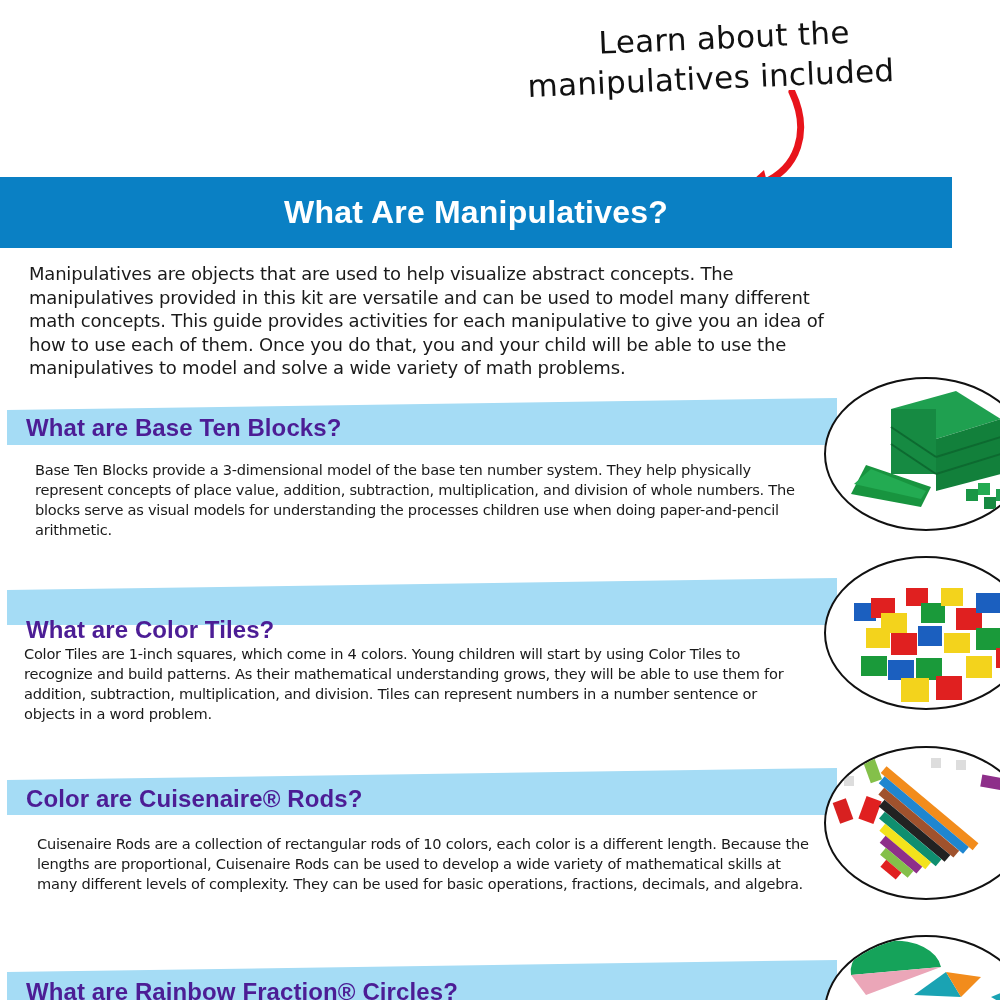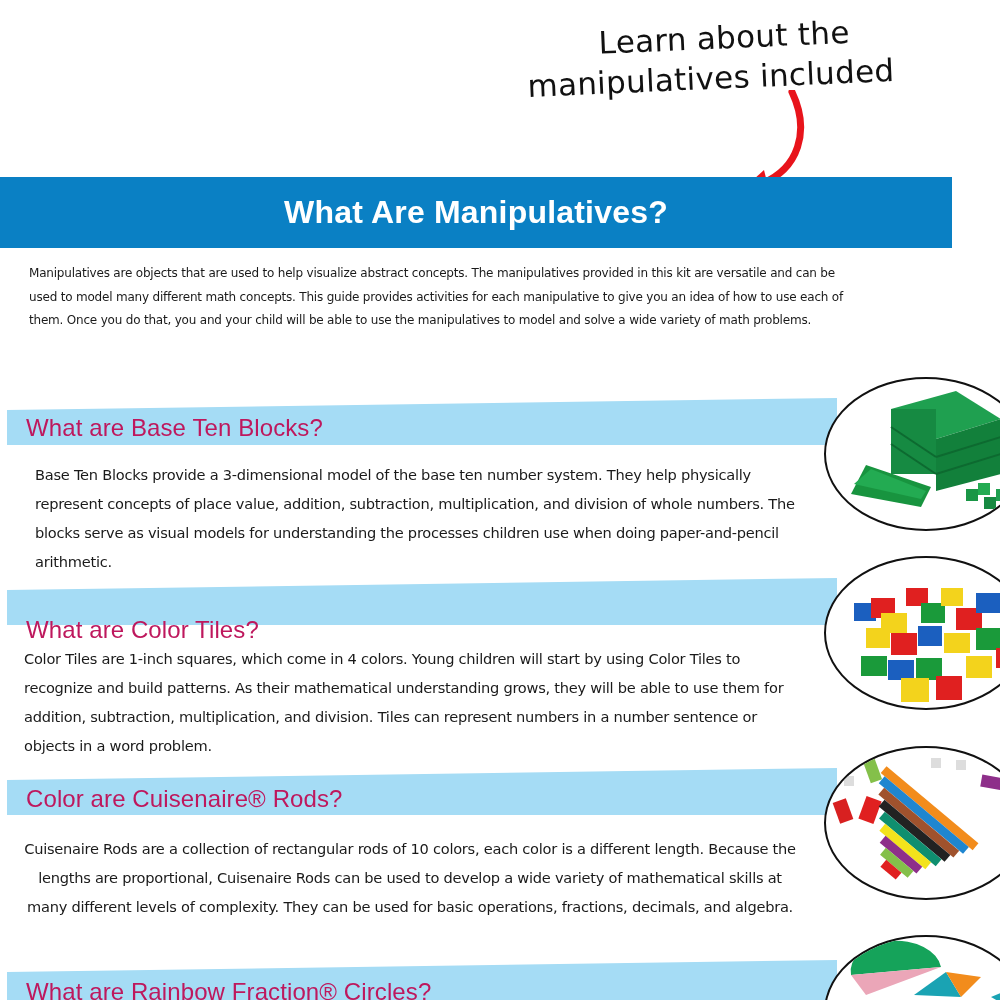--- a/index.html
+++ b/index.html
@@ -20,37 +20,37 @@
     .main-banner {
       position: absolute; left: 0; top: 177px; width: 952px; height: 71px;
       background: #0a80c4; display: flex; align-items: center; justify-content: center;
     }
     .main-banner h1 {
       margin: 0; color: #fff; font-family: "Liberation Sans", sans-serif;
       font-weight: bold; font-size: 32px; letter-spacing: 0.2px;
     }
     .intro {
       position: absolute; left: 29px; top: 262px; width: 830px;
-      font-family: "DejaVu Sans", sans-serif; font-size: 12px; line-height: 23.6px;
+      font-family: "DejaVu Sans", sans-serif; font-size: 18px; line-height: 23.6px;
       color: #1a1a1a; letter-spacing: -0.2px;
     }
 
     .section-banner {
       position: absolute; left: 7px; width: 830px; height: 47px;
       background: #a5dcf5;
       clip-path: polygon(0 12px, 100% 0, 100% 100%, 0 100%);
     }
     .section-title {
       position: absolute; left: 26px;
-      font-family: "Liberation Sans", sans-serif; font-weight: normal;
-      font-size: 24px; color: #be185d; letter-spacing: 0.1px; white-space: nowrap;
+      font-family: "Liberation Sans", sans-serif; font-weight: bold;
+      font-size: 24px; color: #4c1d95; letter-spacing: 0.1px; white-space: nowrap;
     }
     .section-body {
       position: absolute; width: 780px;
-      font-family: "DejaVu Sans", sans-serif; font-size: 14.6px; line-height: 29px;
+      font-family: "DejaVu Sans", sans-serif; font-size: 14.6px; line-height: 20px;
       color: #1a1a1a; letter-spacing: -0.25px;
     }
     .ellipse {
       position: absolute; border: 2px solid #111; border-radius: 50%;
       background: #fff; overflow: hidden;
     }
     .ellipse svg { position: absolute; left: 0; top: 0; width: 100%; height: 100%; }
   </style>
 </head>
 <body>
@@ -114,21 +114,21 @@
     <rect x="90" y="100" width="26" height="22" fill="#1a9a3a"></rect>
     <rect x="75" y="120" width="28" height="24" fill="#f3d31c"></rect>
     <rect x="110" y="118" width="26" height="24" fill="#e02020"></rect>
     <rect x="140" y="98" width="26" height="22" fill="#f3d31c"></rect>
     <rect x="170" y="90" width="22" height="20" fill="#e02020"></rect>
   </svg>
 </div>
 
 <div class="section-banner" style="top:768px;"></div>
 <div class="section-title" style="top:785px;">Color are Cuisenaire® Rods?</div>
-<p class="section-body" style="left:20px; top:834px; margin:0;text-align:center;">Cuisenaire Rods are a collection of rectangular rods of 10 colors, each color is a different length. Because the lengths are proportional,  Cuisenaire Rods can be used to develop a wide variety of mathematical skills at many different levels of complexity. They can be used for basic operations, fractions, decimals, and algebra.</p>
+<p class="section-body" style="left:37px; top:834px; margin:0;">Cuisenaire Rods are a collection of rectangular rods of 10 colors, each color is a different length. Because the lengths are proportional,  Cuisenaire Rods can be used to develop a wide variety of mathematical skills at many different levels of complexity. They can be used for basic operations, fractions, decimals, and algebra.</p>
 <div class="ellipse" style="left:824px; top:746px; width:200px; height:150px;">
   <svg viewBox="0 0 200 150">
     <rect x="10" y="52" width="14" height="22" fill="#d82020" transform="rotate(-20 17 63)"></rect>
     <rect x="36" y="50" width="16" height="24" fill="#e02020" transform="rotate(20 44 62)"></rect>
     <rect x="40" y="8" width="12" height="26" fill="#84c04a" transform="rotate(-20 46 21)"></rect>
     <rect x="18" y="28" width="10" height="10" fill="#ddd"></rect>
     <rect x="105" y="10" width="10" height="10" fill="#ddd"></rect>
     <rect x="130" y="12" width="10" height="10" fill="#ddd"></rect>
     <rect x="155" y="30" width="45" height="12" fill="#8e2f8a" transform="rotate(10 175 36)"></rect>
     <rect x="175" y="65" width="22" height="16" fill="#e02020"></rect>

